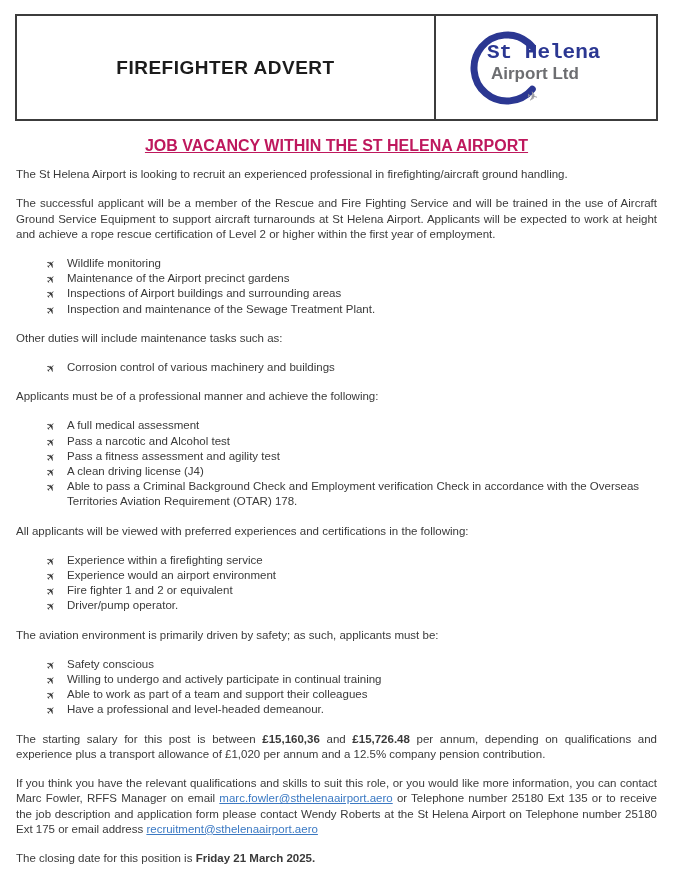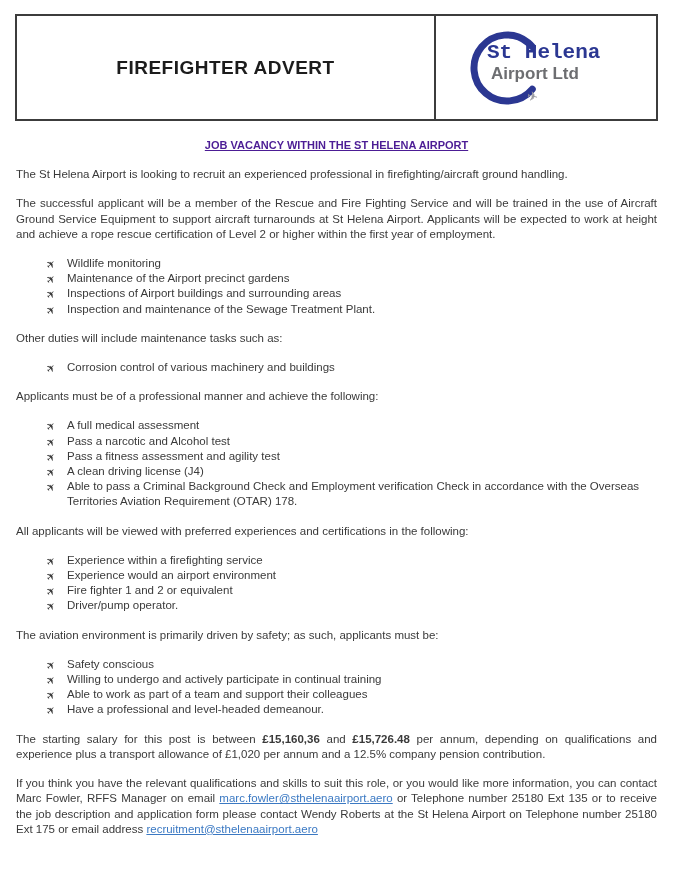--- a/index.html
+++ b/index.html
@@ -66,22 +66,22 @@
   
   .doc-body {
     padding: 17px 16px 0 16px;
     font-size: 11.5px;
     line-height: 15.2px;
   }
   .vacancy-heading {
     text-align: center;
     font-weight: bold;
     text-decoration: underline;
-    font-size: 11px;
-    color: #4c1d95;
+    font-size: 16px;
+    color: #be185d;
     margin: 0 0 14px 0;
   }
   p { margin: 0 0 14px 0; }
   .justify { text-align: justify; }
   ul.plane-list {
     list-style: none;
     margin: 0 0 14px 0;
     padding: 0 0 0 30px;
   }
   ul.plane-list li {
@@ -226,14 +226,15 @@
     <li>
       <span class="plane-bullet">✈</span>
       <span class="li-text">Have a professional and level-headed demeanour.</span>
     </li>
   </ul>
 
   <p class="justify"><span>The starting salary for this post is between </span><b>£15,160,36</b><span> and </span><b>£15,726.48</b><span> per annum, depending on qualifications and experience plus a transport allowance of £1,020 per annum and a 12.5% company pension contribution.</span></p>
 
   <p class="justify"><span>If you think you have the relevant qualifications and skills to suit this role, or you would like more information, you can contact Marc Fowler, RFFS Manager on email </span><a class="email-link">marc.fowler@sthelenaairport.aero</a><span> or Telephone number 25180 Ext 135 or to receive the job description and application form please contact Wendy Roberts at the St Helena Airport on Telephone number 25180 Ext 175 or email address </span><a class="email-link">recruitment@sthelenaairport.aero</a></p>
 
+  <p class="closing-line"><span>The closing date for this position is </span><b>Friday 21 March 2025.</b></p>
 
 </div>
 
 </body></html>

